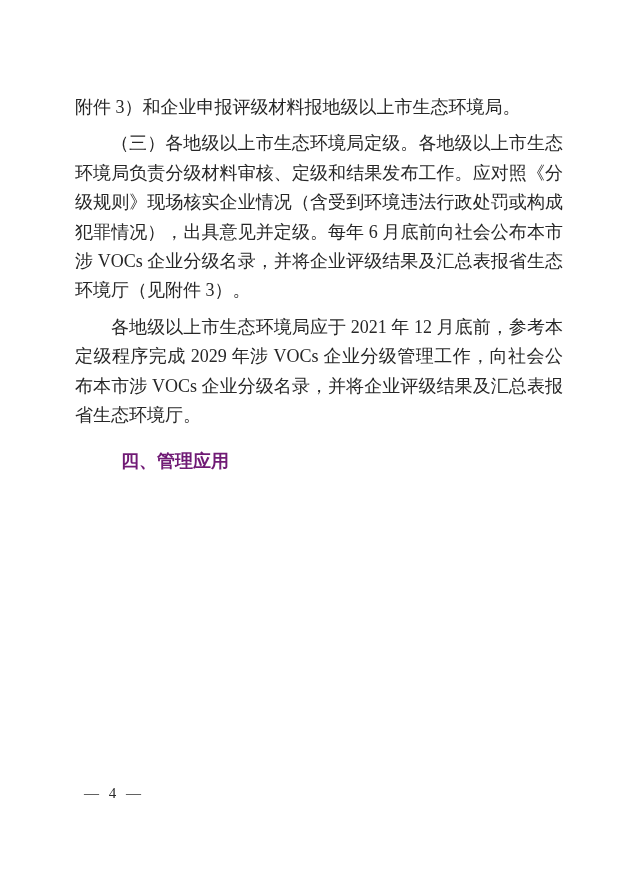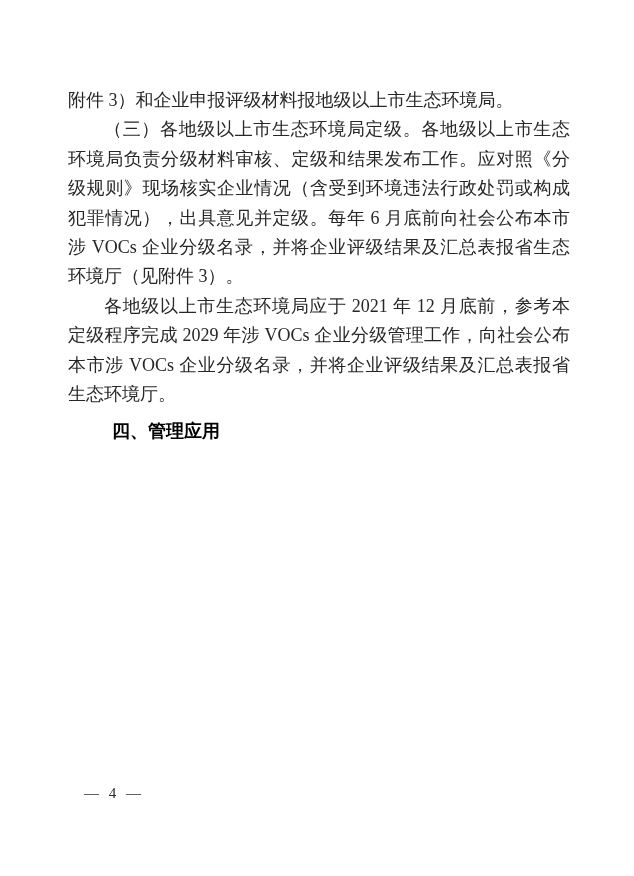--- a/index.html
+++ b/index.html
@@ -20,36 +20,36 @@
     position: absolute;
     left: 68px;
     top: 86px;
     width: 502px;
     font-size: 18px;
     line-height: 29.4px;
     text-align: justify;
     text-justify: inter-ideograph;
   }
   .content p {
-    margin: 0;
+    margin: 7px;
     padding: 0;
     text-indent: 2em;
   }
   .content p.continuation {
     text-indent: 0;
   }
   .content .section-heading {
-    margin: 8px;
+    margin: 17px;
     padding: 0;
     text-indent: 2em;
     font-size: 18px;
     line-height: 29.4px;
     font-weight: 700;
     font-family: "Liberation Sans", "DejaVu Sans", sans-serif;
-    color: #000000;
+    color: #701a75;
   }
   .page-footer {
     position: absolute;
     left: 84px;
     top: 785px;
     font-size: 15px;
     letter-spacing: 3px;
     color: #2a2a2a;
     font-family: "Liberation Serif", "DejaVu Serif", serif;
   }

